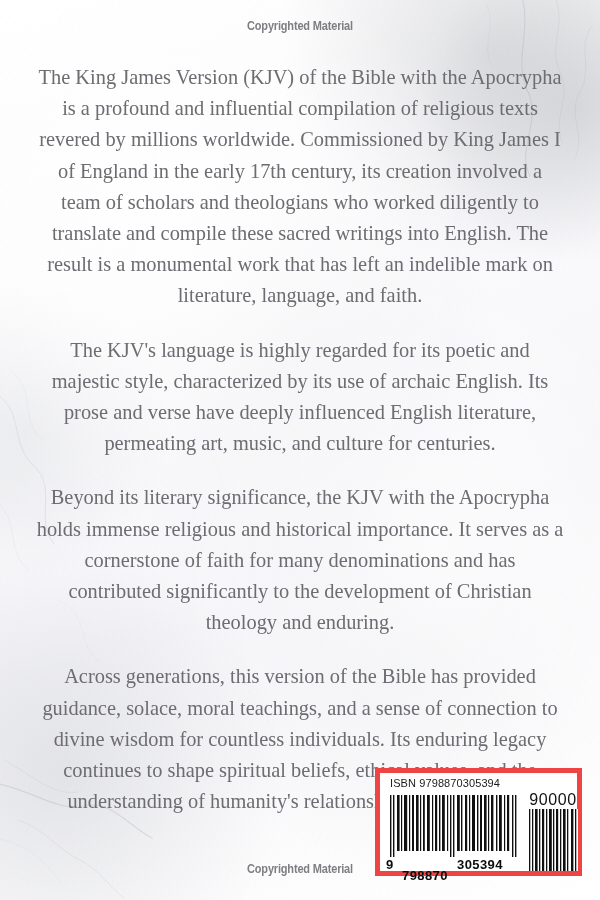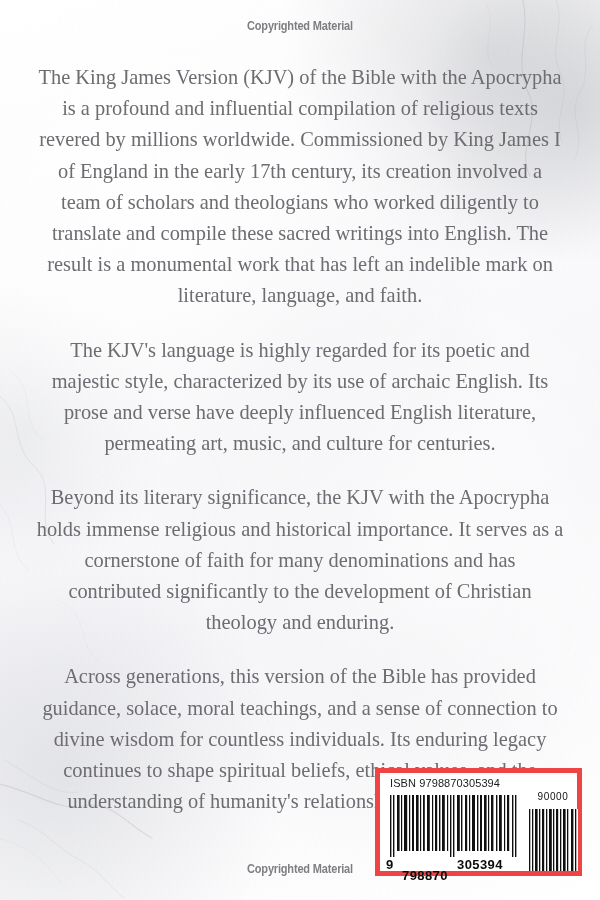--- a/index.html
+++ b/index.html
@@ -147,21 +147,21 @@
     width: 50px;
     height: 62px;
   }
   .add-digits {
     position: absolute;
     left: 146px;
     top: 18px;
     width: 54px;
     text-align: center;
     font-family: "Liberation Sans", sans-serif;
-    font-size: 10px;
+    font-size: 16px;
     font-weight: 400;
     color: #111111;
     letter-spacing: 0.6px;
   }
 </style>
 </head>
 <body>
 
 <div class="cover">
 

